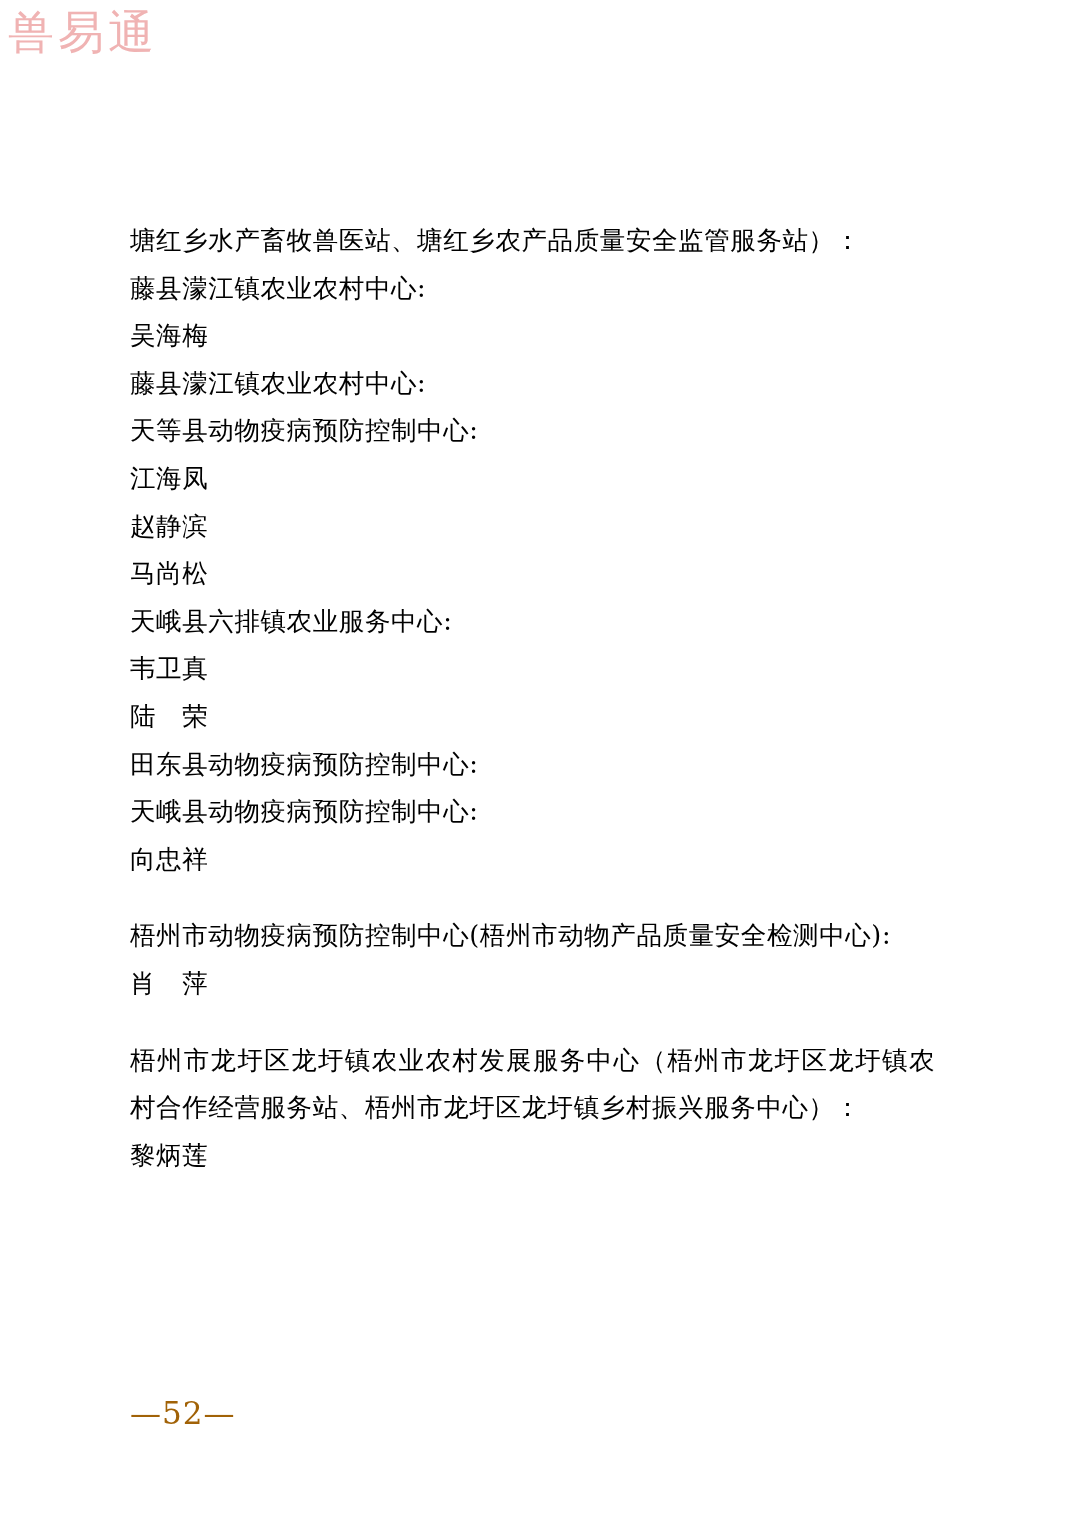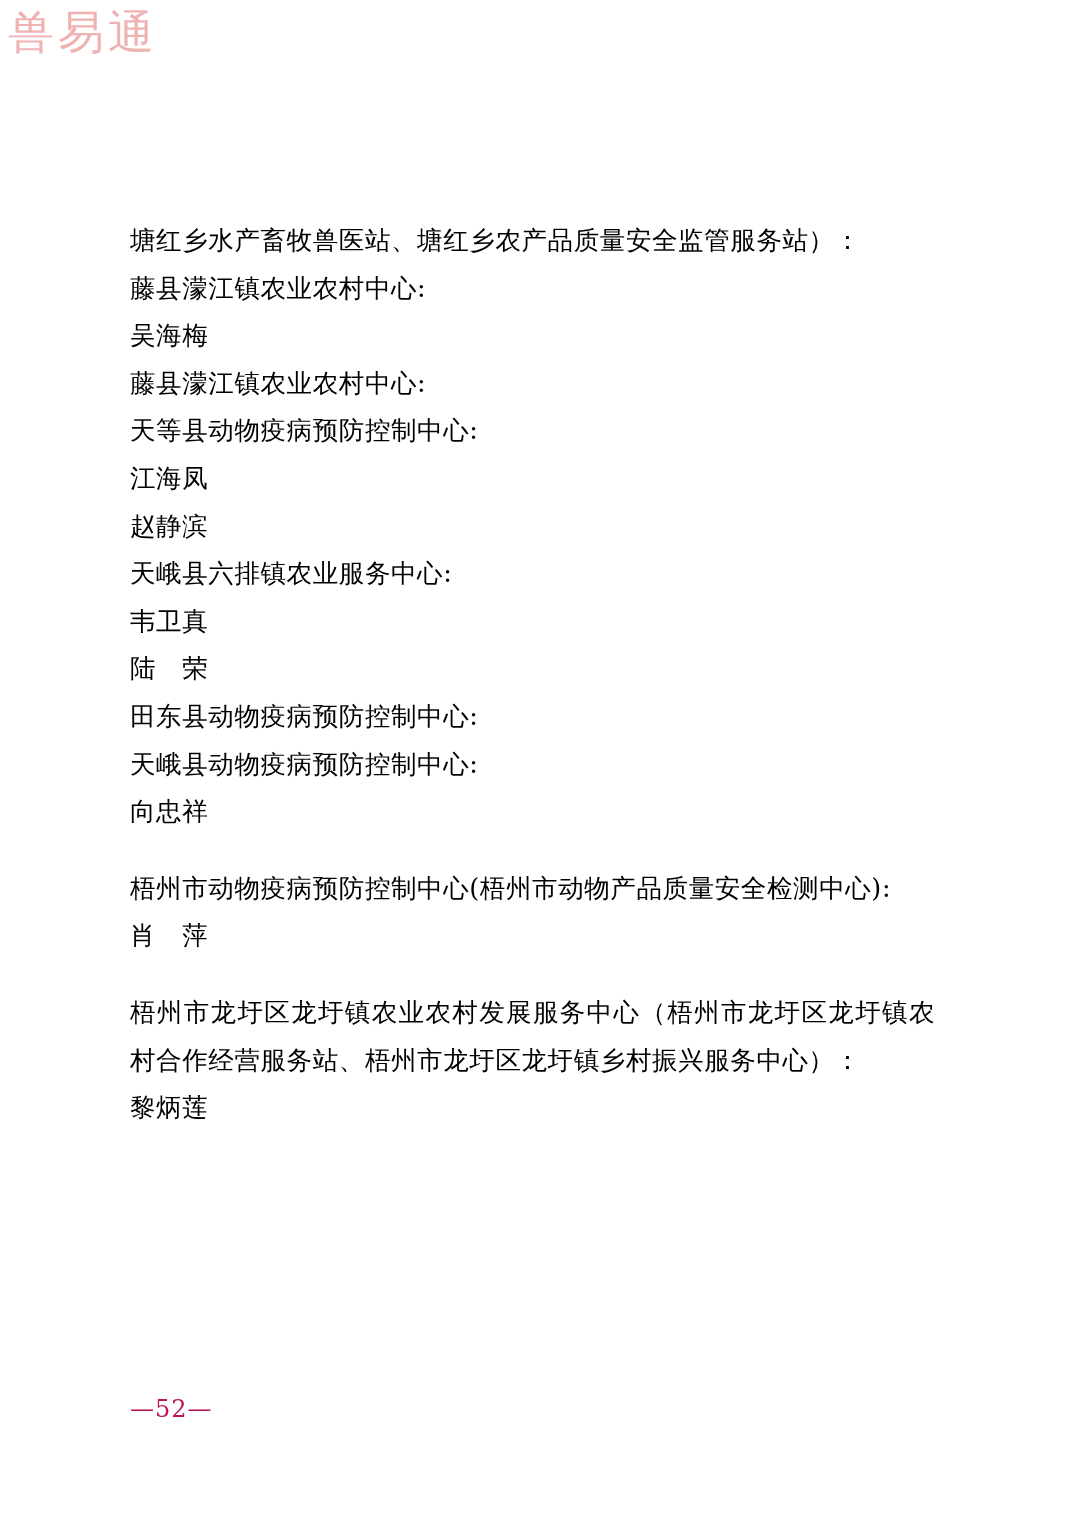--- a/index.html
+++ b/index.html
@@ -42,40 +42,41 @@
   }
   .line.justify {
     text-align: justify;
     text-align-last: left;
     margin-top: 29px;
   }
   .page-number {
     position: absolute;
     left: 130px;
     top: 1395px;
-    font-size: 24px;
-    color: #be185d;
+    font-size: 31px;
+    color: #a16207;
     letter-spacing: 1px;
   }
 </style>
 </head>
 <body>
 
 <div class="page">
 
   <div class="watermark">兽易通</div>
 
   <div class="body-block">
     <div class="line justify">塘红乡水产畜牧兽医站、塘红乡农产品质量安全监管服务站）：</div>
     <div class="line">藤县濛江镇农业农村中心:</div>
     <div class="line">吴海梅</div>
     <div class="line">藤县濛江镇农业农村中心:</div>
     <div class="line">天等县动物疫病预防控制中心:</div>
     <div class="line">江海凤</div>
     <div class="line">赵静滨</div>
+    <div class="line">马尚松</div>
     <div class="line">天峨县六排镇农业服务中心:</div>
     <div class="line">韦卫真</div>
     <div class="line">陆　荣</div>
     <div class="line">田东县动物疫病预防控制中心:</div>
     <div class="line">天峨县动物疫病预防控制中心:</div>
     <div class="line">向忠祥</div>
     <div class="line justify">梧州市动物疫病预防控制中心(梧州市动物产品质量安全检测中心):</div>
     <div class="line">肖　萍</div>
     <div class="line justify">梧州市龙圩区龙圩镇农业农村发展服务中心（梧州市龙圩区龙圩镇农村合作经营服务站、梧州市龙圩区龙圩镇乡村振兴服务中心）：</div>
     <div class="line">黎炳莲</div>

